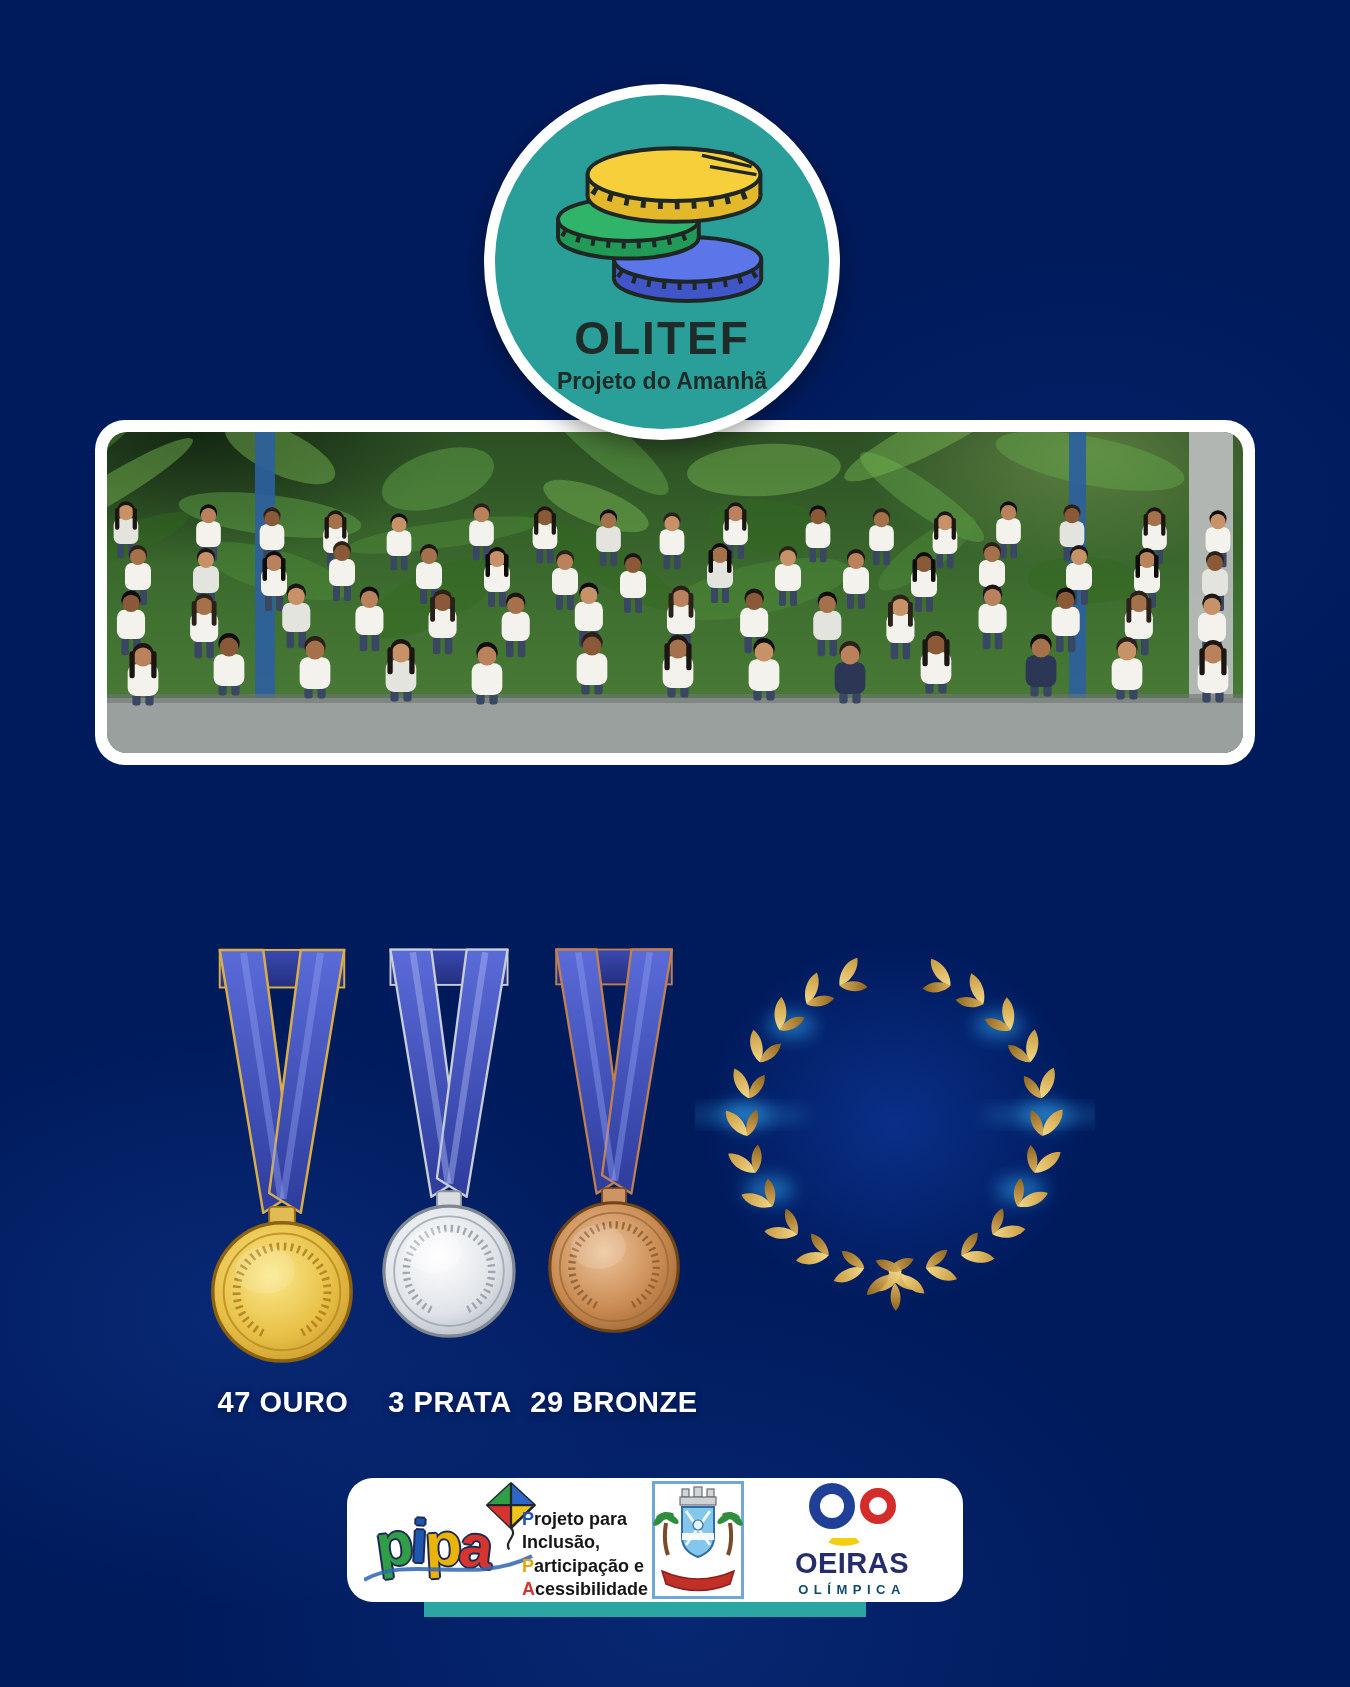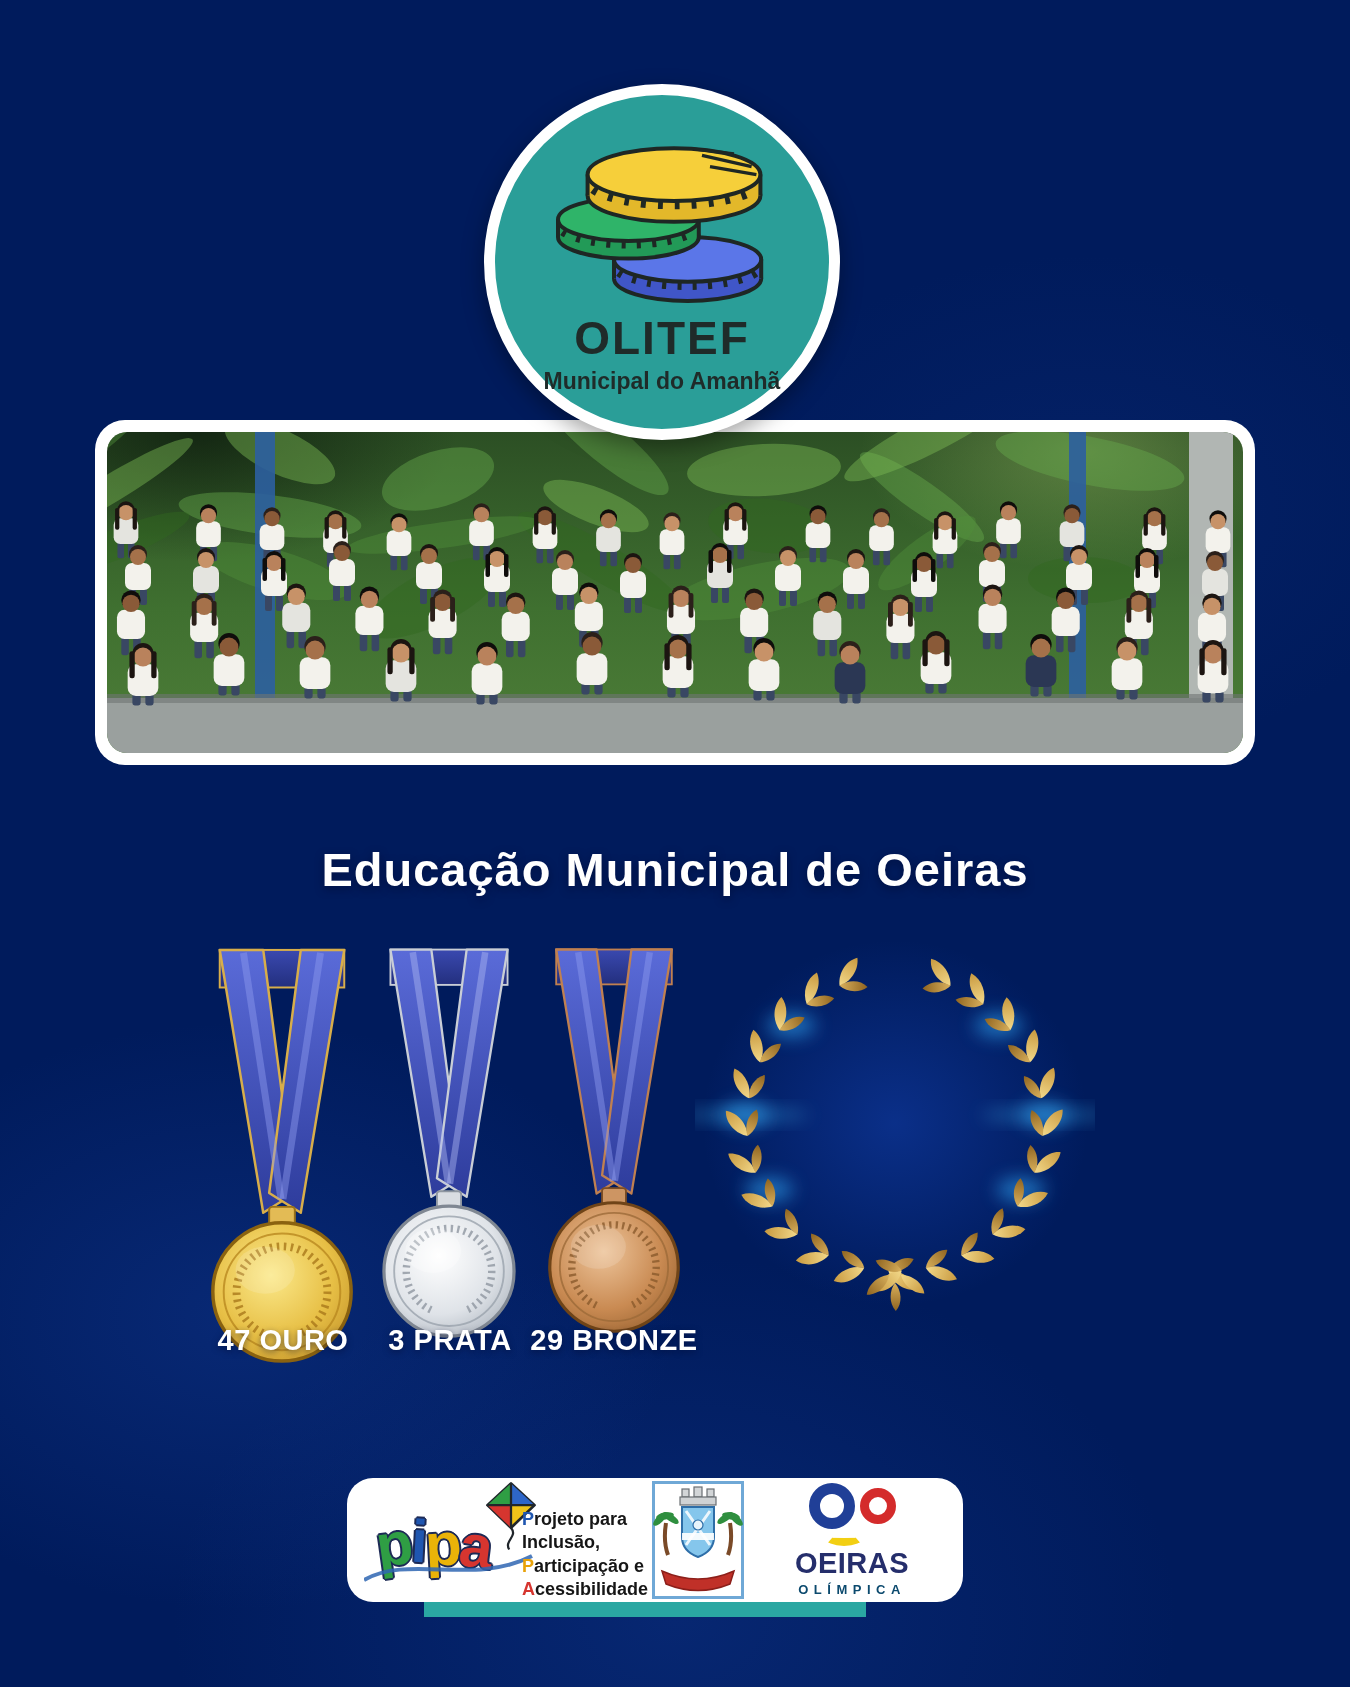--- a/index.html
+++ b/index.html
@@ -47,21 +47,21 @@
   }
 
   
   .medal{ position:absolute; top:944px; }
   #medal-gold{ left:198px; width:168px; }
   #medal-silver{ left:370px; width:158px; }
   #medal-bronze{ left:536px; width:156px; }
   .wreath{ position:absolute; left:695px; top:938px; width:400px; height:390px; }
 
   .award-label{
-    position:absolute; top:1324px; transform:translateX(-50%);
+    position:absolute; top:1386px; transform:translateX(-50%);
     color:#ffffff; font-size:29px; font-weight:800; letter-spacing:.5px; white-space:nowrap;
     text-shadow:0 2px 6px rgba(0,10,45,.5);
   }
   #award-0{ left:283px; } #award-1{ left:450px; } #award-2{ left:614px; } #award-3{ left:895px; }
 
   
   .teal-bar{ position:absolute; left:424px; top:1600px; width:442px; height:17px; background:#2aa7a2; z-index:1; }
   .partners{
     position:absolute; left:347px; top:1478px; width:616px; height:124px;
     background:#ffffff; border-radius:26px; z-index:3;
@@ -166,21 +166,21 @@
       <g>
         <ellipse cx="165" cy="88" rx="108" ry="33" fill="#e3b82a" stroke="#1e2724" stroke-width="5"></ellipse>
         <rect x="57" y="62" width="216" height="26" fill="#e3b82a"></rect>
         <path d="M57,62 V88 M273,62 V88" stroke="#1e2724" stroke-width="5"></path>
         <ellipse cx="165" cy="62" rx="108" ry="33" fill="#f6cf3a" stroke="#1e2724" stroke-width="5"></ellipse>
         <path d="M64,80 A108 30 0 0 0 266,80" stroke="#1e2724" stroke-width="12" stroke-dasharray="6 15" fill="none"></path>
         <path d="M200,38 L262,52 M210,52 L268,62 M190,30 L240,36" stroke="#1e2724" stroke-width="4"></path>
       </g>
     </svg>
     <div class="logo-title">OLITEF</div>
-    <div class="logo-sub">Municipal do Amanhã</div>
+    <div class="logo-sub">Projeto do Amanhã</div>
   </div>
 
   <div class="photo-frame">
     <div class="photo">
       <svg id="crowd" viewBox="0 0 1136 321" preserveAspectRatio="none">
           <ellipse cx="0" cy="0" rx="55" ry="13" fill="#4f8f3a" opacity="0.45" transform="rotate(-40 0 0)"></ellipse>
           <ellipse cx="163" cy="83" rx="92" ry="20" fill="#67a84b" opacity="0.45" transform="rotate(7 163 83)"></ellipse>
           <ellipse cx="326" cy="166" rx="74" ry="27" fill="#31691f" opacity="0.45" transform="rotate(-26 326 166)"></ellipse>
           <ellipse cx="489" cy="74" rx="56" ry="18" fill="#7cba55" opacity="0.45" transform="rotate(21 489 74)"></ellipse>
           <ellipse cx="652" cy="157" rx="93" ry="25" fill="#4f8f3a" opacity="0.45" transform="rotate(-12 652 157)"></ellipse>
@@ -671,21 +671,20 @@
             <circle cx="0" cy="-36" r="9" fill="#1c1511"></circle>
             <circle cx="0" cy="-33" r="8" fill="#b9825c"></circle>
             <rect x="-11.5" y="-38" width="4.5" height="23" rx="2" fill="#1c1511"></rect>
             <rect x="7" y="-38" width="4.5" height="23" rx="2" fill="#1c1511"></rect>
           </g>
         </svg>
     </div>
   </div>
 
   <div class="headline">
-    <div>Educação Municipal de Oeiras</div>
   </div>
 
   <svg id="medal-gold" class="medal" viewBox="0 0 170 440">
     <rect x="22" y="6" width="126" height="38" fill="url(#ribbonBlueDark)" stroke="#d8ae4a" stroke-width="2"></rect>
     <polygon points="22,6 66,6 98,252 66,272" fill="url(#ribbonBlue)" stroke="#d8ae4a" stroke-width="2.5" stroke-linejoin="round"></polygon>
     <polygon points="148,6 104,6 72,252 104,272" fill="url(#ribbonBlue)" stroke="#d8ae4a" stroke-width="2.5" stroke-linejoin="round"></polygon>
     <path d="M46,9 L84,258" stroke="#8f9cf0" stroke-width="7" opacity=".45"></path>
     <path d="M124,9 L86,258" stroke="#8f9cf0" stroke-width="7" opacity=".45"></path>
     <rect x="72" y="266" width="26" height="20" rx="3" fill="#e3bb55" stroke="#9a7118" stroke-width="2"></rect>
     <rect x="80" y="286" width="10" height="12" fill="#d8ae4a"></rect>

